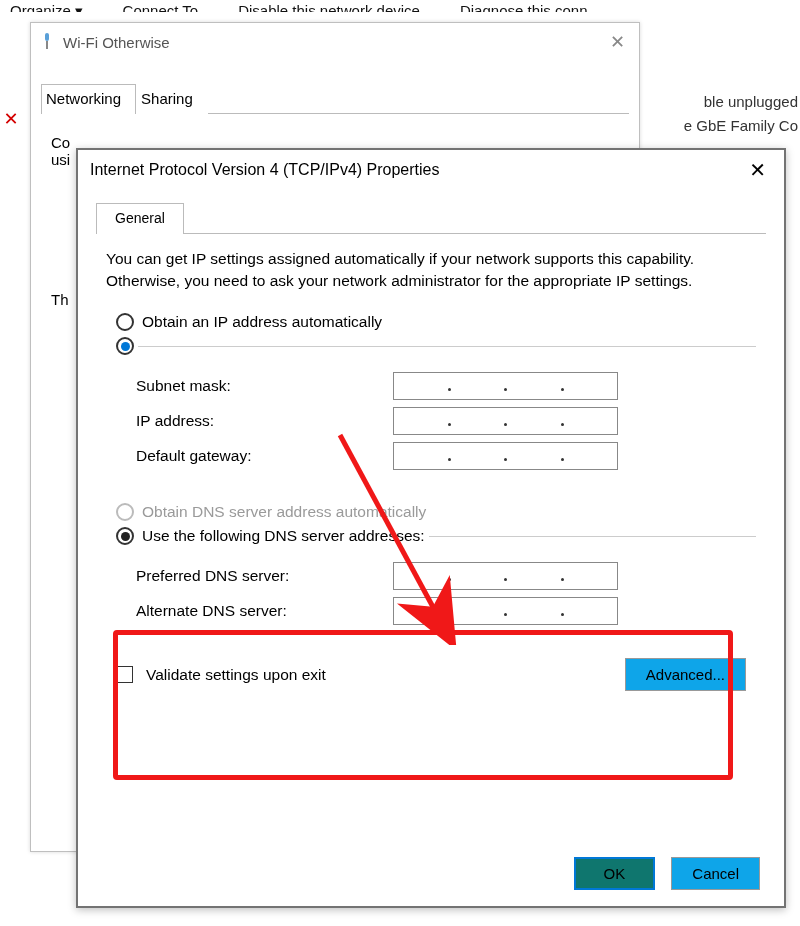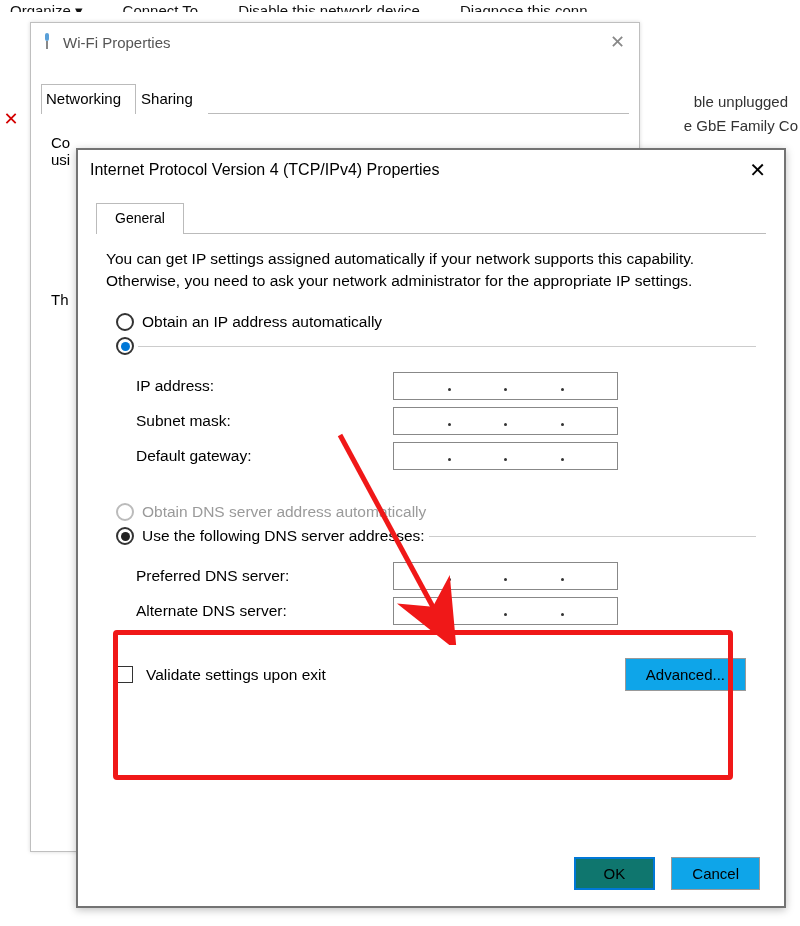--- a/index.html
+++ b/index.html
@@ -30,21 +30,21 @@
     position: absolute;
     top: 12px; left: 0; right: 0; height: 14px;
     background: #fff;
   }
   .bg-right {
     position: absolute;
     right: 2px; top: 90px;
     font-size: 15px;
     color: #333;
     line-height: 1.6;
-    text-align: center;
+    text-align: right;
   }
   
   .wifi-window {
     position: absolute;
     left: 30px;
     top: 22px;
     width: 610px;
     height: 830px;
     background: #fff;
     border: 1px solid #bfbfbf;
@@ -250,21 +250,21 @@
 <div class="left-strip">✕</div>
 
 <div class="wifi-window">
   <div class="wifi-title">
     <span class="icon">
       <svg width="16" height="20" viewBox="0 0 16 20">
         <rect x="6" y="2" width="4" height="8" rx="2" fill="#5aa0d8"></rect>
         <rect x="7" y="10" width="2" height="8" fill="#888"></rect>
       </svg>
     </span>
-    <span>Wi-Fi Properties</span>
+    <span>Wi-Fi Otherwise</span>
     <span class="spacer"></span>
     <span class="close">✕</span>
   </div>
   <div class="wifi-tabs">
     <div class="wifi-tab active">Networking</div>
     <div class="wifi-tab">Sharing</div>
   </div>
   <div class="wifi-body">
     <div class="wifi-connect">
       <span style="display:inline-block;width:20px;overflow:hidden;">Connect using:</span>
@@ -291,33 +291,33 @@
     <div class="radio-row">
       <span class="radio"></span>
       <span>Obtain an IP address automatically</span>
     </div>
 
     <fieldset class="ip-group">
       <legend>
         <span class="radio checked"></span>
       </legend>
       <div class="field-row">
-        <span class="field-label">IP address:</span>
+        <span class="field-label">Subnet mask:</span>
         <div class="ip-input">
           <span></span>
             <span class="dot"></span>
             <span></span>
             <span class="dot"></span>
             <span></span>
             <span class="dot"></span>
             <span></span>
         </div>
       </div>
       <div class="field-row">
-        <span class="field-label">Subnet mask:</span>
+        <span class="field-label">IP address:</span>
         <div class="ip-input">
           <span></span>
             <span class="dot"></span>
             <span></span>
             <span class="dot"></span>
             <span></span>
             <span class="dot"></span>
             <span></span>
         </div>
       </div>

